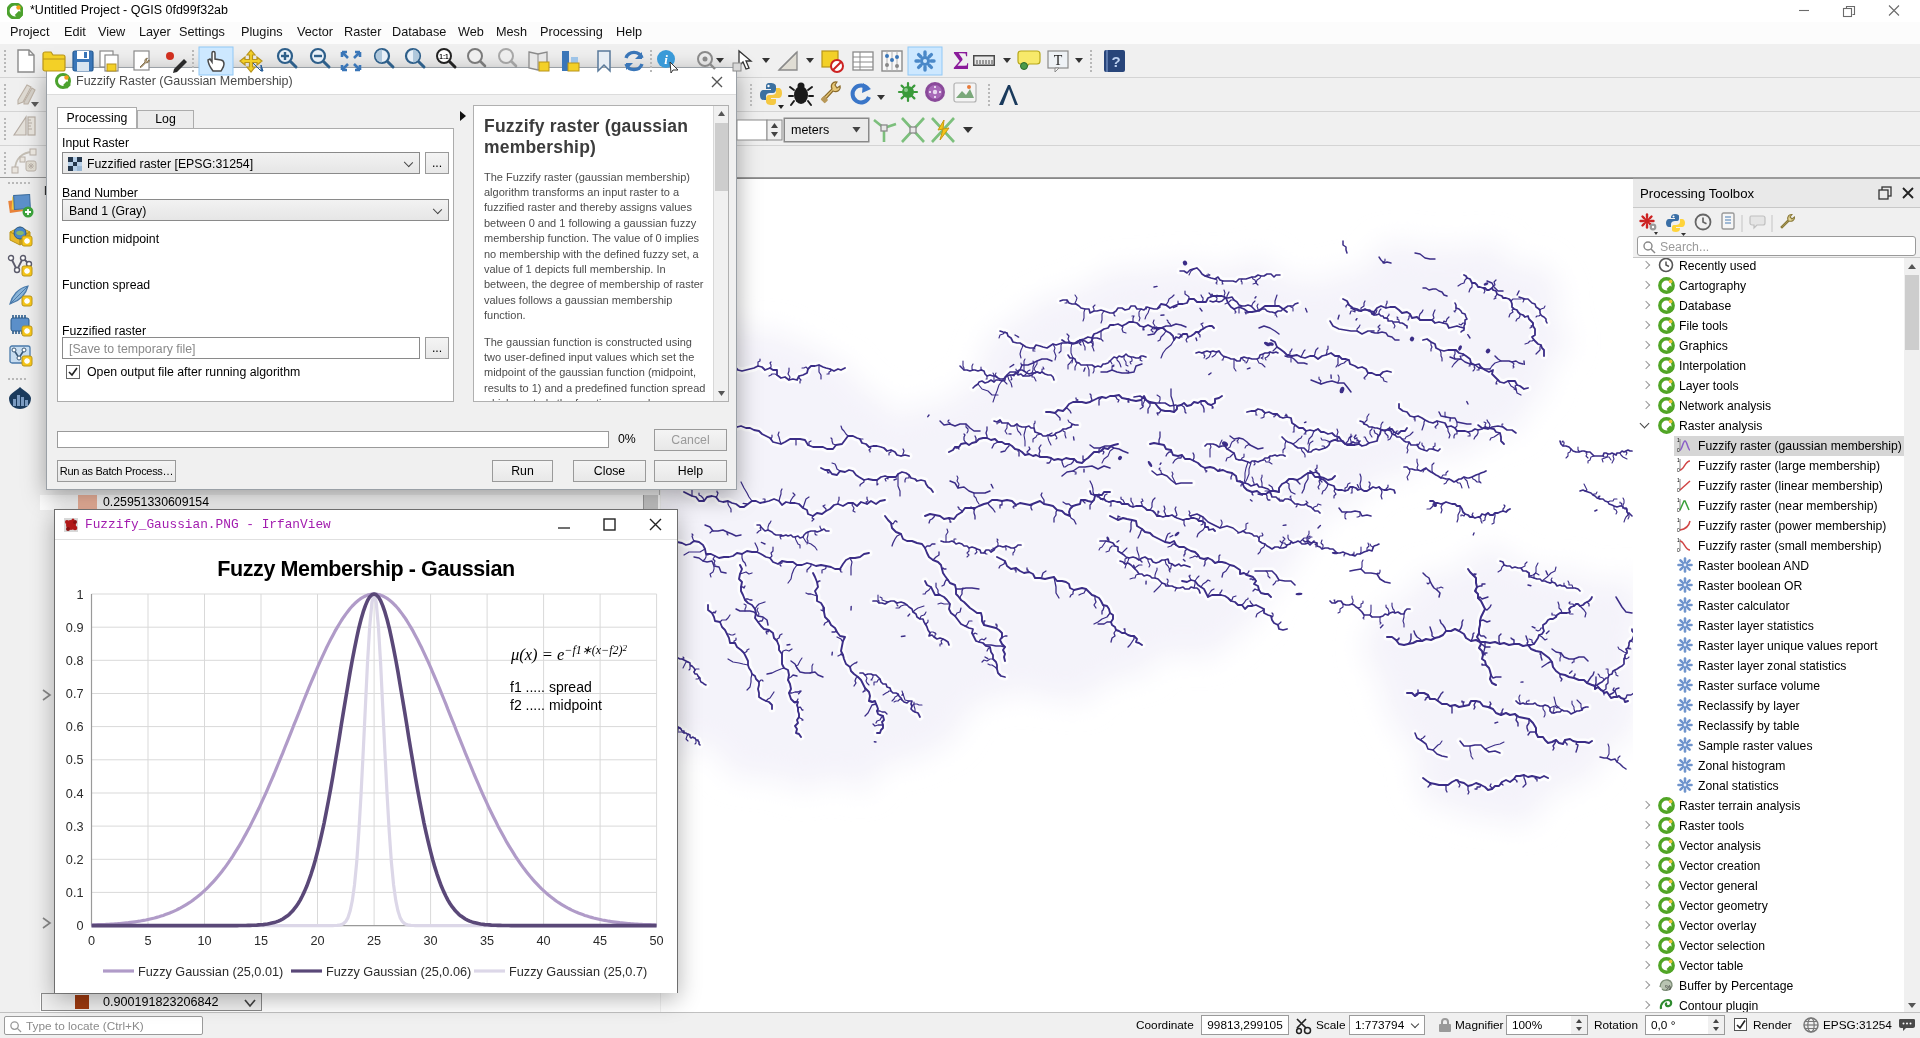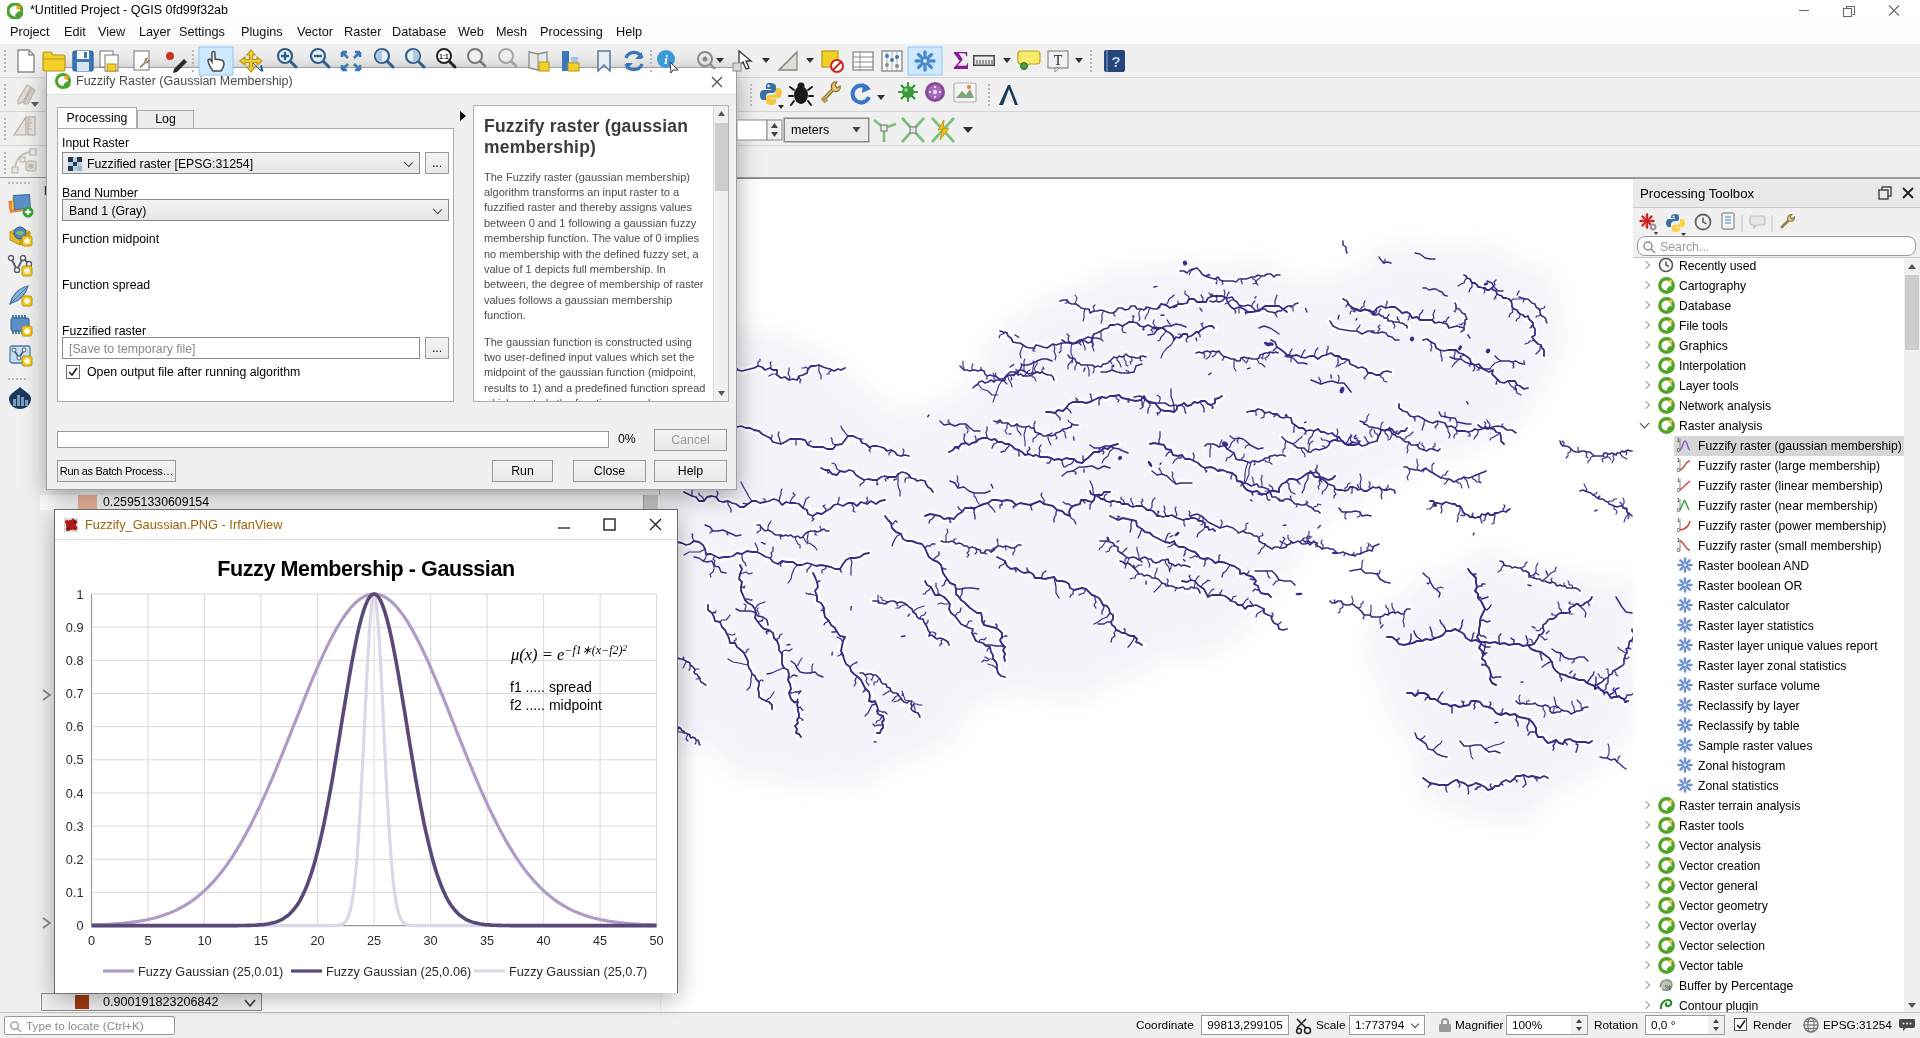--- a/index.html
+++ b/index.html
@@ -32,25 +32,25 @@
 .combo { position:absolute; height:22px; background:linear-gradient(#f2f2f2,#e6e6e6); border:1px solid #8a8a8a; font-size:12.3px; color:#000; }
 .combo .arr { position:absolute; right:7px; top:8px; width:7px; height:7px; border-right:1.6px solid #444; border-bottom:1.6px solid #444; transform:rotate(45deg) scale(1,0.9); transform-origin:center; margin-top:-2px; }
 .spin { position:absolute; height:22px; background:#fff; border:1px solid #8a8a8a; font-size:12.3px; color:#000; }
 .btn3 { position:absolute; height:22px; background:linear-gradient(#f4f4f4,#e8e8e8); border:1px solid #9a9a9a; font-size:12.3px; color:#000; text-align:center; }
 .descpanel { position:absolute; left:426px; top:37px; width:256px; height:297px; background:#fff; border:1px solid #b0b0b0; overflow:hidden; }
 .descpanel h2 { font-family:"Liberation Sans", sans-serif; font-size:17.5px; color:#3c3c3c; margin:10px 20px 0 10px; line-height:1.22; font-weight:bold; letter-spacing:0.2px;}
 .descpanel p { font-size:11px; color:#4c4c4c; margin:11px 18px 0 10px; line-height:1.4; }
 
 #iv { position:absolute; left:54px; top:509px; width:624px; height:484px; background:#fff; border:1px solid #6e6e6e; box-shadow:0 6px 22px rgba(0,0,0,0.3); }
 #iv .ivtitle { position:absolute; left:0; top:0; width:622px; height:30px; background:#ffffff; border-bottom:1px solid #e0e0e0; }
-#iv .ivtitle .t { position:absolute; left:30px; top:7px; font-size:12.8px; color:#a16207; }
+#iv .ivtitle .t { position:absolute; left:30px; top:7px; font-size:12.8px; color:#a21caf;font-family:Liberation Mono, monospace; }
 
 #ptoolbox .ptitle { position:absolute; left:0; top:0; width:287px; height:29px; background:#e9e9e9; border-bottom:1px solid #c8c8c8; }
 #ptoolbox .ptitle .t { position:absolute; left:7px; top:7px; font-size:13.2px; color:#000; }
-#searchbox { position:absolute; left:4px; top:57px; width:279px; height:20px; background:#fff; border:1px solid #9a9a9a; border-radius:8px; }
+#searchbox { position:absolute; left:4px; top:57px; width:279px; height:20px; background:#fff; border:1px solid #9a9a9a; border-radius:3px; }
 #tree { position:absolute; left:0; top:78px; width:287px; height:756px; background:#fff; border-top:1px solid #c8c8c8; overflow:hidden; }
 .trow { position:absolute; left:0; width:287px; height:20px; font-size:12.2px; color:#000; white-space:nowrap; overflow:hidden; }
 .trow .chev { position:absolute; left:10px; top:6px; width:6px; height:6px; border-right:1.4px solid #9a9a9a; border-top:1.4px solid #9a9a9a; transform:rotate(45deg); }
 .trow .chevd { position:absolute; left:8px; top:4px; width:7px; height:7px; border-right:1.6px solid #444; border-bottom:1.6px solid #444; transform:rotate(45deg); }
 .trow .lbl { position:absolute; top:2.5px; }
 .trow .ico { position:absolute; top:1px; }
 #vscroll { position:absolute; right:0; top:0; width:16px; height:756px; background:#f0f0f0; }
 </style>
 </head>
 <body>
@@ -2050,21 +2050,21 @@
 <svg width="16" height="756">
           <rect width="16" height="756" fill="#f0f0f0"></rect>
 <path d="M8 6 L12 11 L4 11 Z" fill="#555"></path>
 <rect x="1" y="17" width="14" height="75" fill="#cdcdcd"></rect>
 <path d="M8 750 L12 745 L4 745 Z" fill="#555"></path>
         </svg></div>
     </div>
 </div>
 
 <div id="statusbar">
-<div class="abs" style="left:4px;top:3px;width:171px;height:19px;background:#fff;border:1px solid #9a9a9a;border-radius:2px">
+<div class="abs" style="left:4px;top:3px;width:199px;height:19px;background:#fff;border:1px solid #9a9a9a;border-radius:2px">
   <svg class="abs" style="left:4px;top:3px" width="13" height="13" viewBox="0 0 14 14">
         <circle cx="6" cy="6" r="4" fill="none" stroke="#999" stroke-width="1.4"></circle>
         <line x1="9" y1="9" x2="13" y2="13" stroke="#999" stroke-width="1.4"></line>
       </svg>
   <span style="position:absolute;left:21px;top:2px;color:#8a8a8a">Type to locate (Ctrl+K)</span>
 </div>
 <span class="abs" style="left:1136px;top:5px">Coordinate</span>
 <div class="abs" style="left:1201px;top:2px;width:88px;height:20px;background:#fff;border:1px solid #9a9a9a;text-align:center;padding-top:2px">99813,299105</div>
 <svg class="abs" style="left:1294px;top:4px" width="18" height="18" viewBox="0 0 18 18">
       <path d="M3 2 L12 11 M12 2 L3 11" stroke="#222" stroke-width="1.7"></path>

